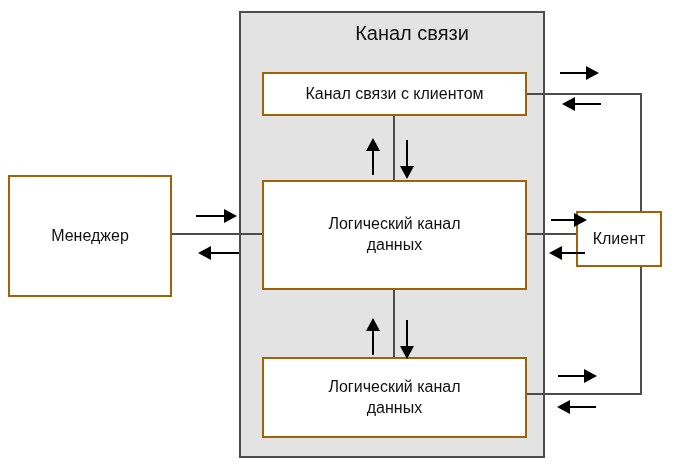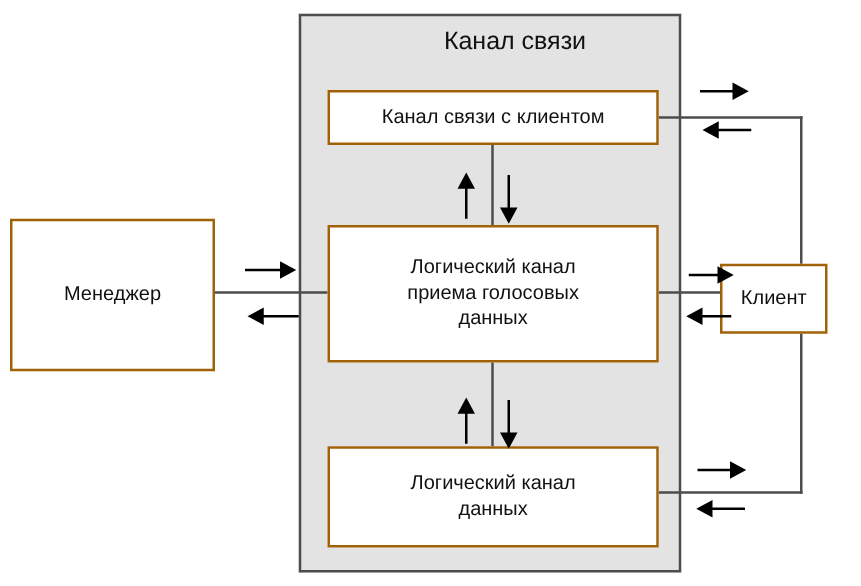--- a/index.html
+++ b/index.html
@@ -123,21 +123,20 @@
 
   <div class="box label-lines" style="left:262px; top:72px; width:265px; height:44px; font-size:16px;">
     <div>
       <span>Канал связи с клиентом</span>
     </div>
   </div>
 
   <div class="box label-lines" style="left:262px; top:180px; width:265px; height:110px; font-size:16px;">
     <div>
       <span>Логический канал</span>
-      <span>приема голосовых</span>
       <span>данных</span>
     </div>
   </div>
 
   <div class="box label-lines" style="left:262px; top:357px; width:265px; height:81px; font-size:16px;">
     <div>
       <span>Логический канал</span>
       <span>данных</span>
     </div>
   </div>

